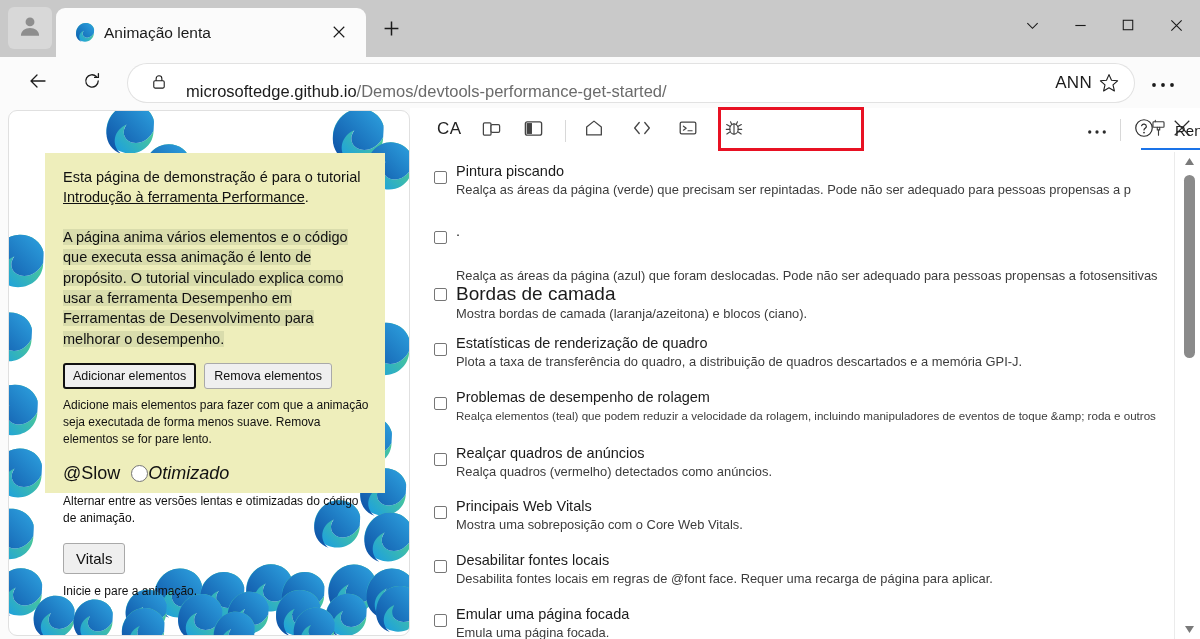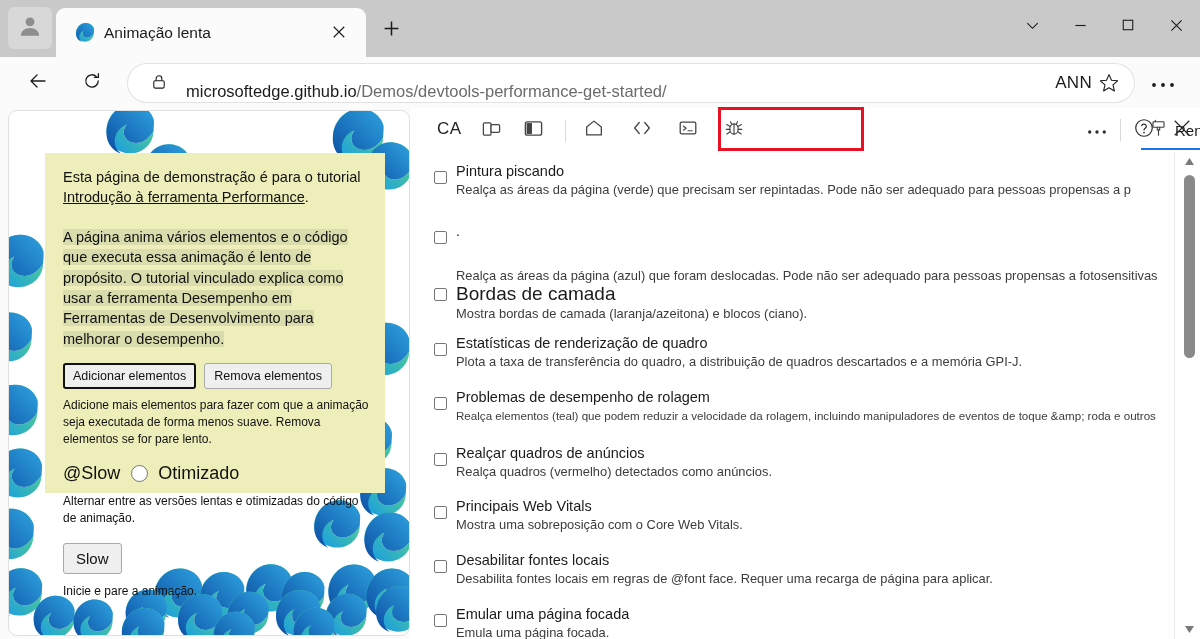--- a/index.html
+++ b/index.html
@@ -732,31 +732,31 @@
           </div>
 
           <div class="btnrow">
             <button class="pbtn focused">Adicionar elementos</button>
             <button class="pbtn">Remova elementos</button>
           </div>
           <div class="caption">Adicione mais elementos para fazer com que a animação seja executada de forma menos suave. Remova elementos se for pare lento.</div>
 
           <div class="radiorow">
             <span>@Slow</span>
-            <span style="display:inline-flex;align-items:center;gap:10px;">
+            <span style="display:inline-flex;align-items:center;gap:0;font-style:italic;">
               <span class="radio-circle"></span>
               <span class="hl">Otimizado</span>
             </span>
           </div>
           <div class="caption" style="margin-top:9px;">
             <span class="hl">Alternar entre as versões lentas e otimizadas do código de animação.</span>
           </div>
 
           <div class="stopwrap">
-            <button class="pbtn" style="font-size:15px;padding:6px 12px;">Slow</button>
+            <button class="pbtn" style="font-size:15px;padding:6px 12px;">Vitals</button>
           </div>
           <div class="caption" style="margin-top:9px;">Inicie e pare a animação.</div>
         </div>
       </div>
     </div>
 
     <div class="devtools">
 
       <div class="dt-toolbar">
         <div class="dt-ca">CA</div>

